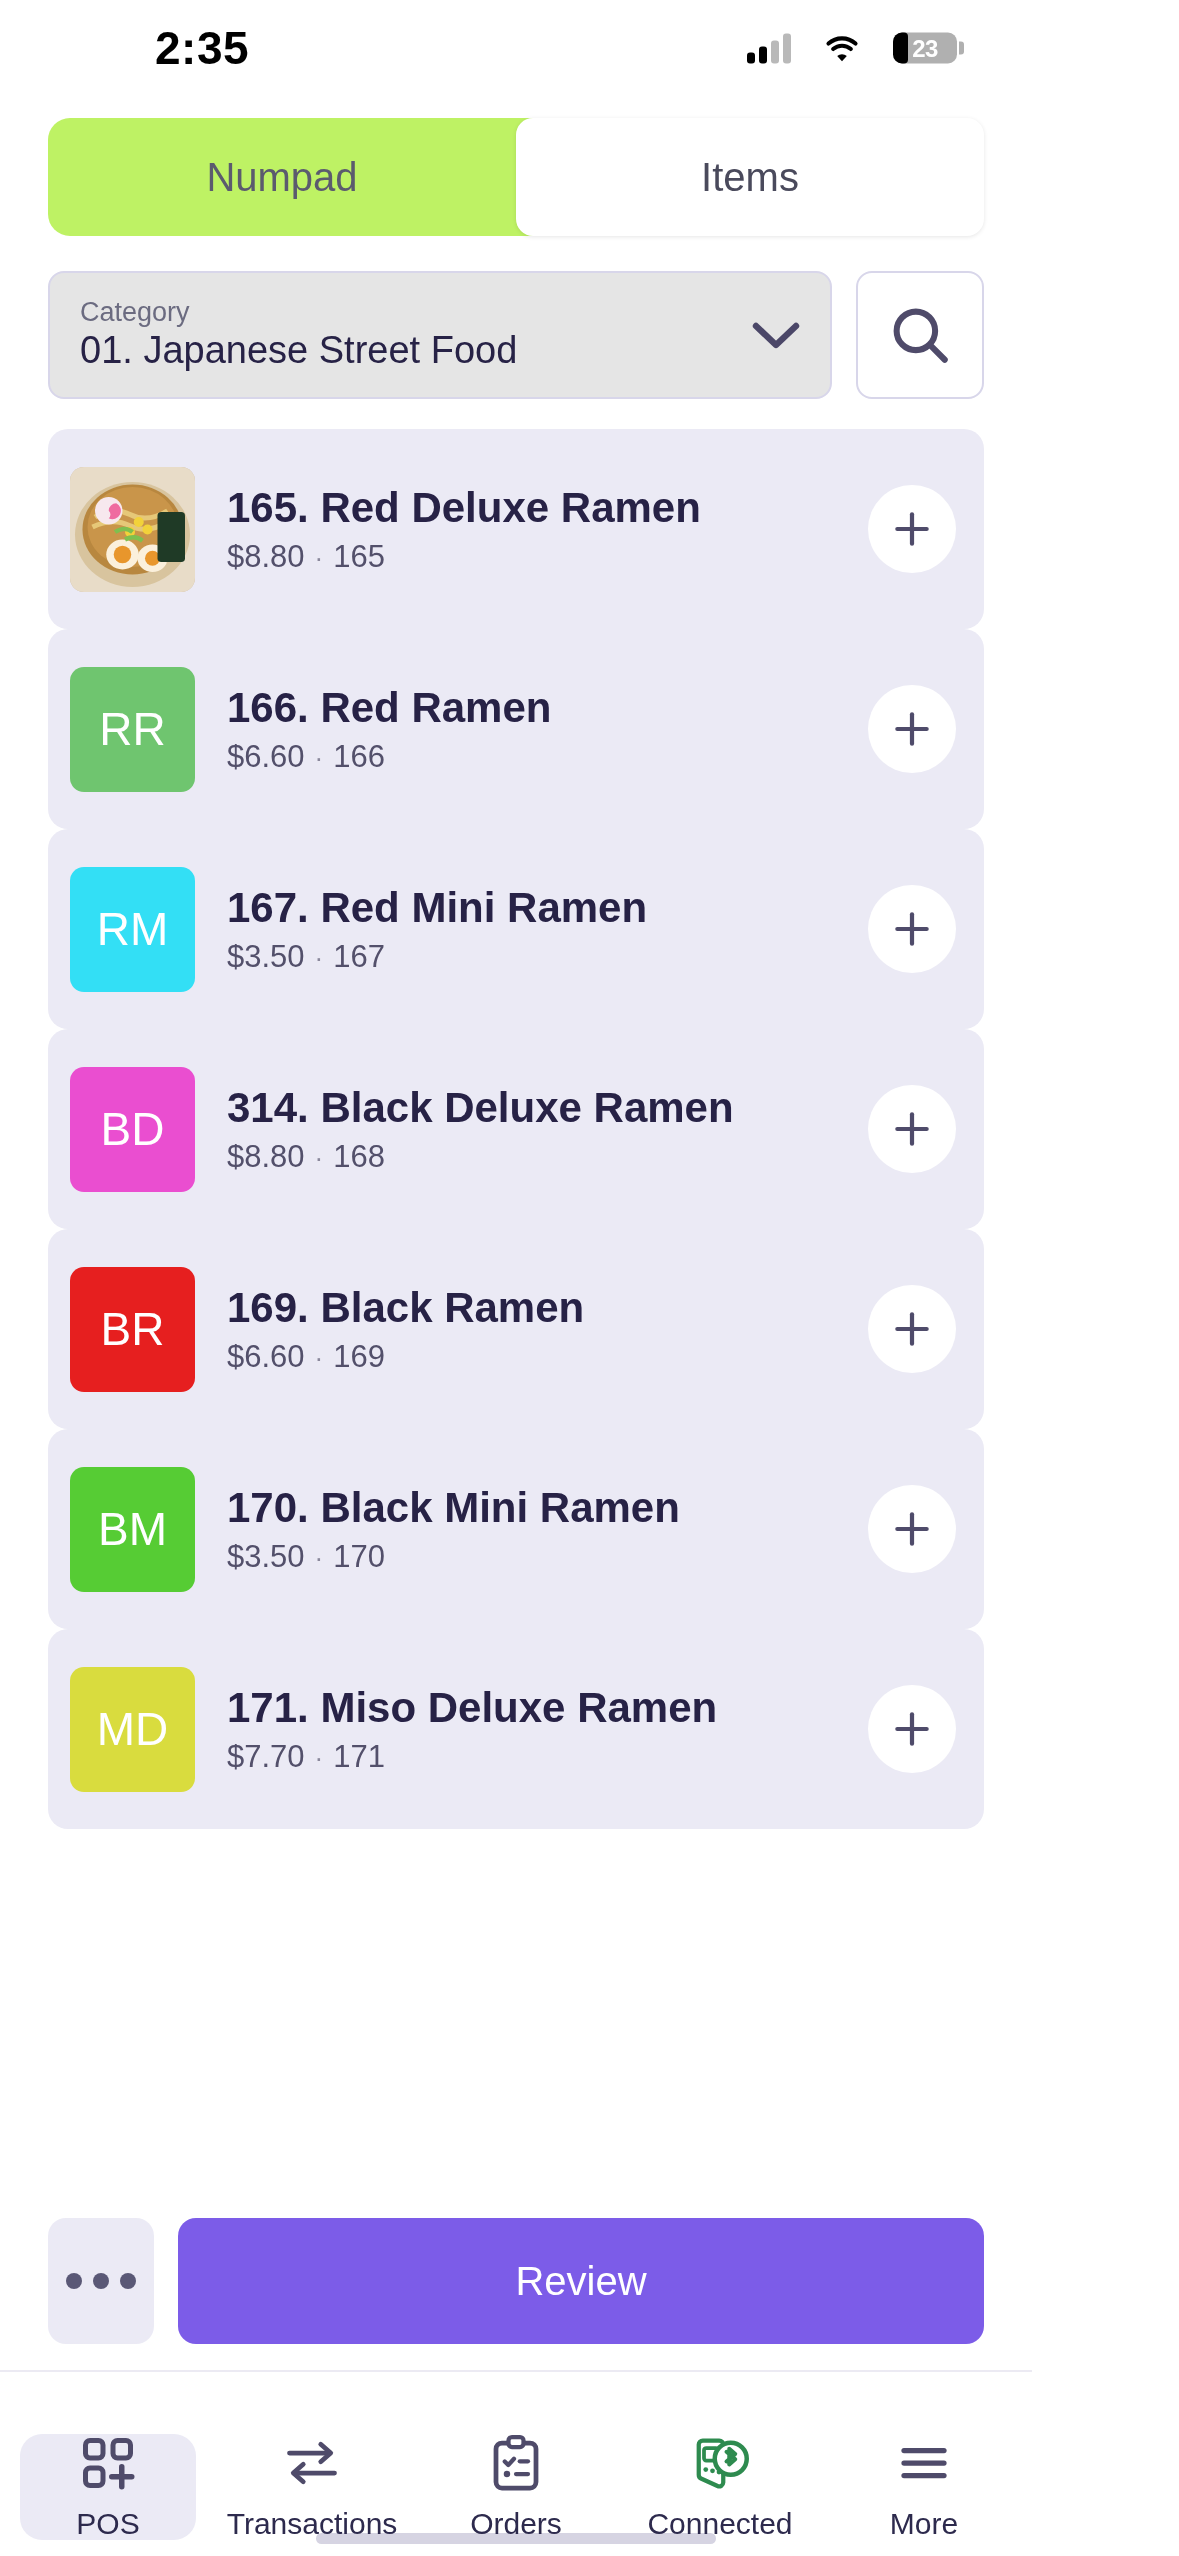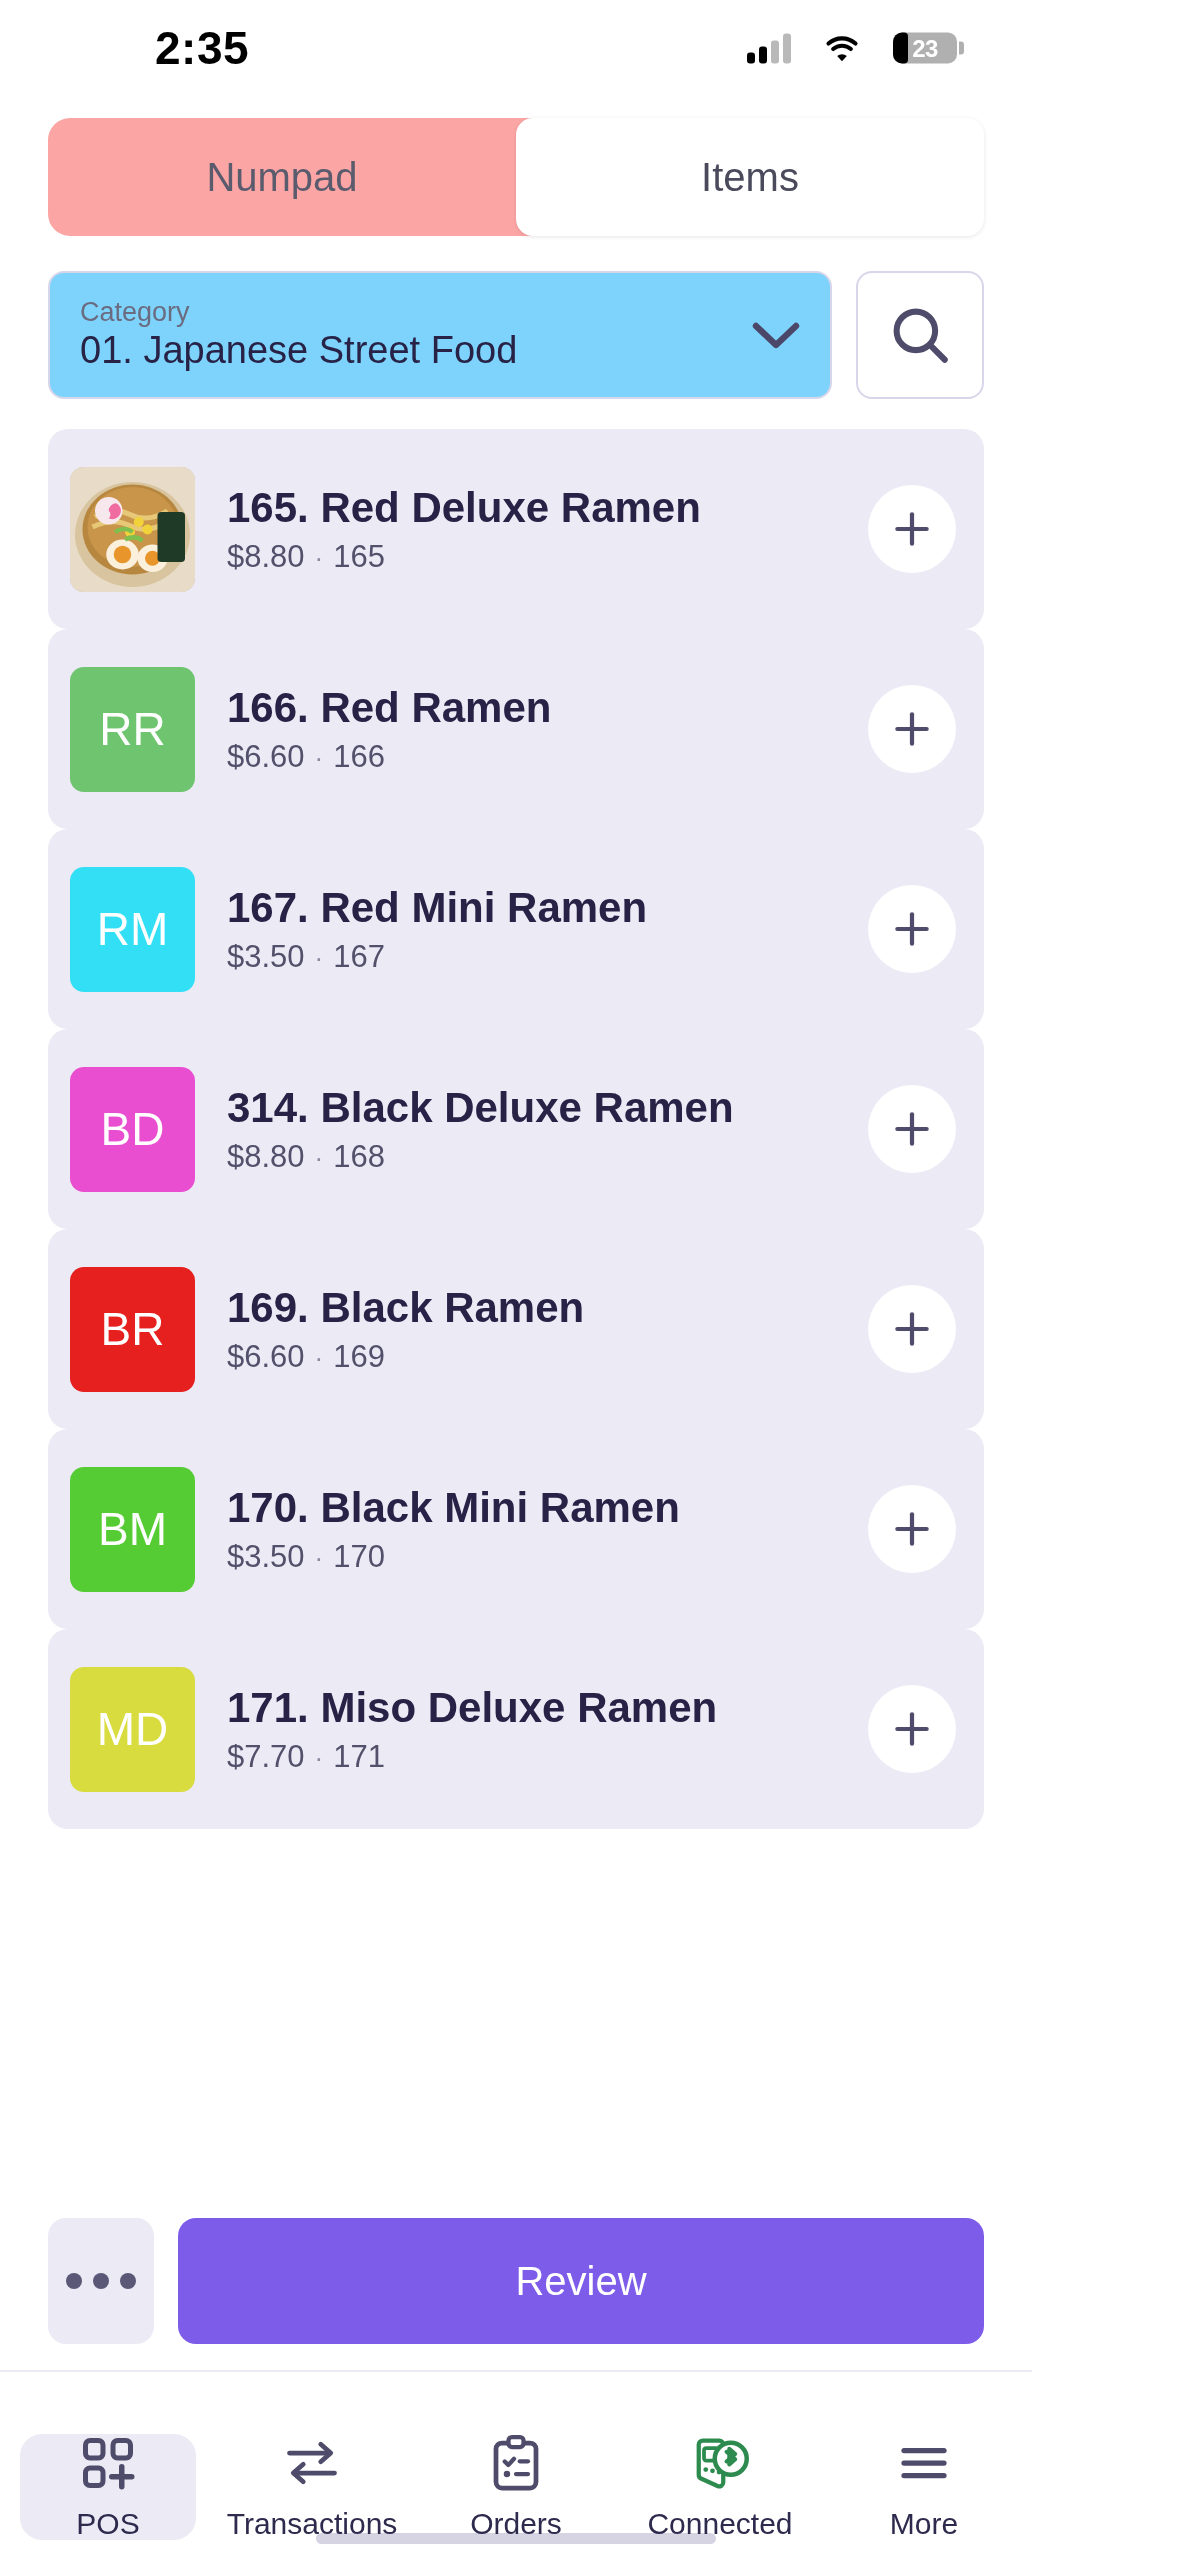--- a/index.html
+++ b/index.html
@@ -74,21 +74,21 @@
     letter-spacing:-0.5px;
   }
 
   
   .segwrap {
     flex:0 0 auto;
     padding:22px 48px 0 48px;
   }
   .segmented {
     height:118px;
-    background:#fca5a5;
+    background:#bef264;
     border-radius:22px;
     display:flex;
     padding:0;
   }
   .seg {
     flex:1;
     display:flex; align-items:center; justify-content:center;
     font-size:40px;
     color:#5b5b6e;
     border-radius:17px;
@@ -104,21 +104,21 @@
   .catrow {
     flex:0 0 auto;
     padding:35px 48px 0 48px;
     display:flex; gap:24px;
   }
   .catbox {
     flex:1;
     height:128px;
     border:2px solid #d8d6ea;
     border-radius:16px;
-    background:#7dd3fc;
+    background:#e5e5e5;
     display:flex; align-items:center;
     padding:0 28px 0 30px;
     position:relative;
     cursor:pointer;
   }
   .catbox .txt { display:flex; flex-direction:column; gap:5px; flex:1; }
   .cat-label { font-size:27px; color:#6b6b80; line-height:1; }
   .cat-value { font-size:38px; color:#272246; line-height:1.05; }
   .chev { width:52px; height:32px; flex:0 0 52px; }
   .searchbtn {

